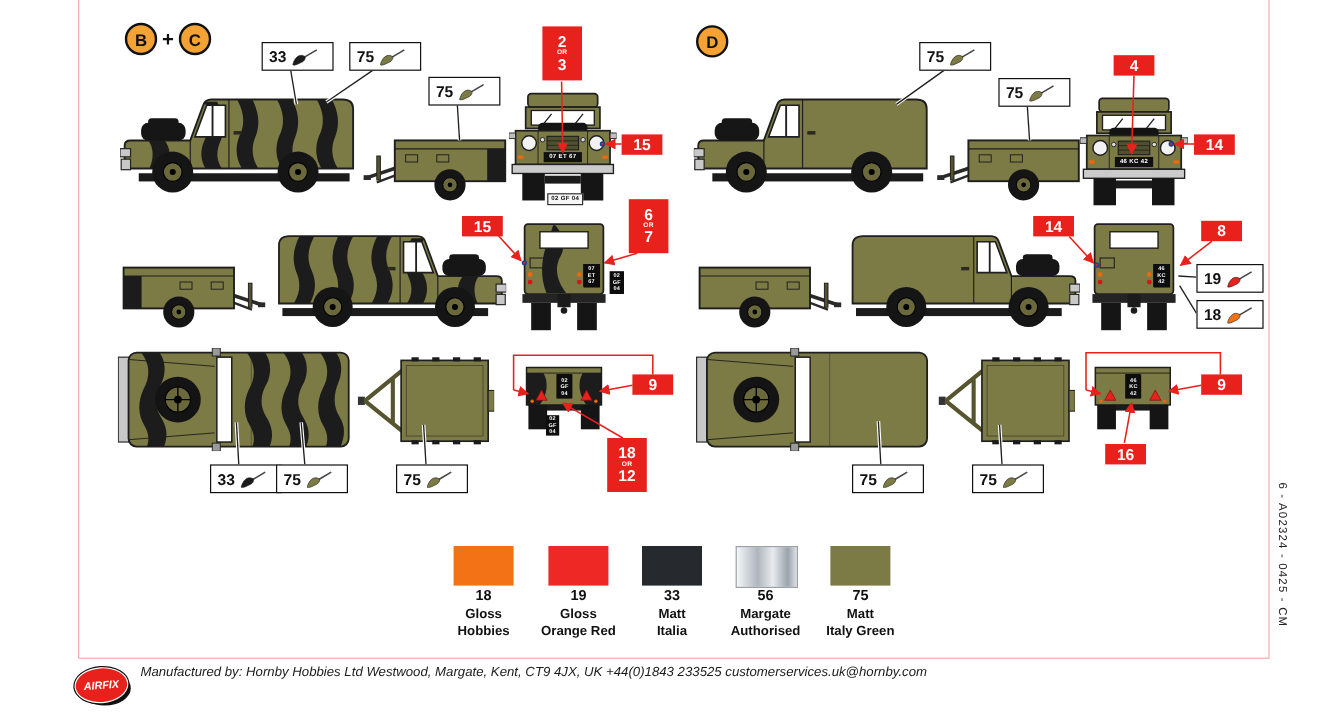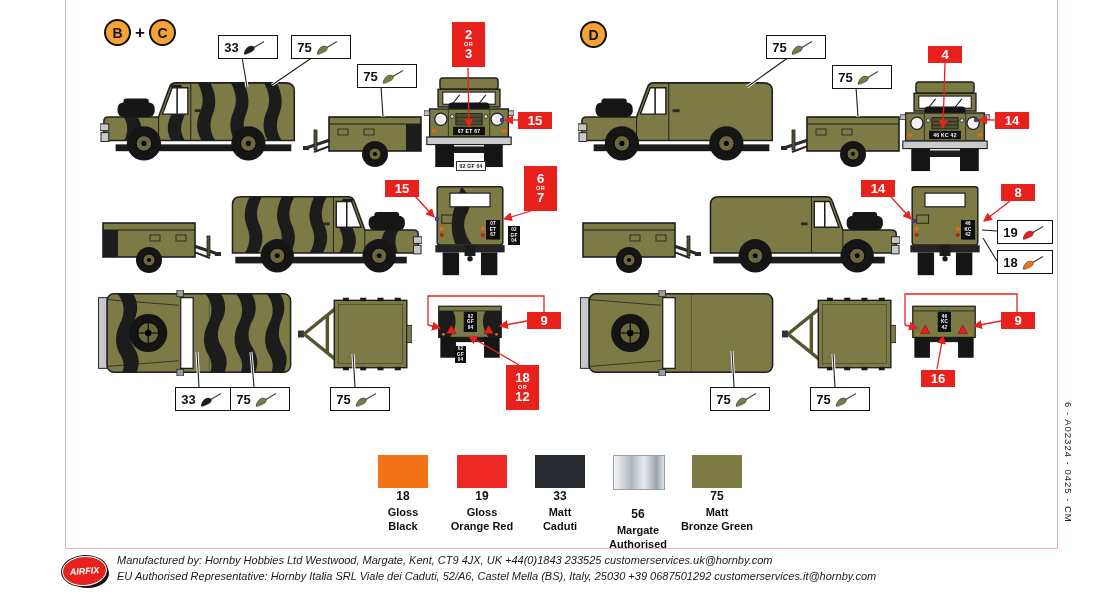--- a/index.html
+++ b/index.html
@@ -499,48 +499,47 @@
   <div>
     <div class="sw" style="left: 378px; top: 455px; background: rgb(244, 114, 22);"></div>
     <div class="sw" style="left: 457px; top: 455px; background: rgb(238, 40, 36);"></div>
     <div class="sw" style="left: 535px; top: 455px; background: rgb(38, 41, 46);"></div>
     <div class="sw alu" style="left: 613px; top: 455px; background: rgb(201, 206, 212);"></div>
     <div class="sw" style="left: 692px; top: 455px; background: rgb(124, 122, 69);"></div>
 
     <div class="leg-label" style="left:360px;top:489px">
       <span class="n">18</span><br>
       <span>Gloss</span><br>
-      <span>Black</span>
+      <span>Hobbies</span>
     </div>
     <div class="leg-label" style="left:439px;top:489px">
       <span class="n">19</span><br>
       <span>Gloss</span><br>
       <span>Orange Red</span>
     </div>
     <div class="leg-label" style="left:517px;top:489px">
       <span class="n">33</span><br>
       <span>Matt</span><br>
-      <span>Caduti</span>
+      <span>Italia</span>
     </div>
-    <div class="leg-label" style="left:595px;top:507px">
+    <div class="leg-label" style="left:595px;top:489px">
       <span class="n">56</span><br>
       <span>Margate</span><br>
       <span>Authorised</span>
     </div>
     <div class="leg-label" style="left:674px;top:489px">
       <span class="n">75</span><br>
       <span>Matt</span><br>
-      <span>Bronze Green</span>
+      <span>Italy Green</span>
     </div>
   </div>
 
   <div class="side-code">6 - A02324 - 0425 - CM</div>
 
   <div class="logo">
     <span class="shadow"></span>
     <span class="face">AIRFIX</span>
   </div>
   <div class="foot">
     <div>Manufactured by: Hornby Hobbies Ltd Westwood, Margate, Kent, CT9 4JX, UK +44(0)1843 233525 customerservices.uk@hornby.com</div>
-    <div>EU Authorised Representative: Hornby Italia SRL Viale dei Caduti, 52/A6, Castel Mella (BS), Italy, 25030 +39 0687501292 customerservices.it@hornby.com</div>
   </div>
 
 </div>
 
 </body></html>

